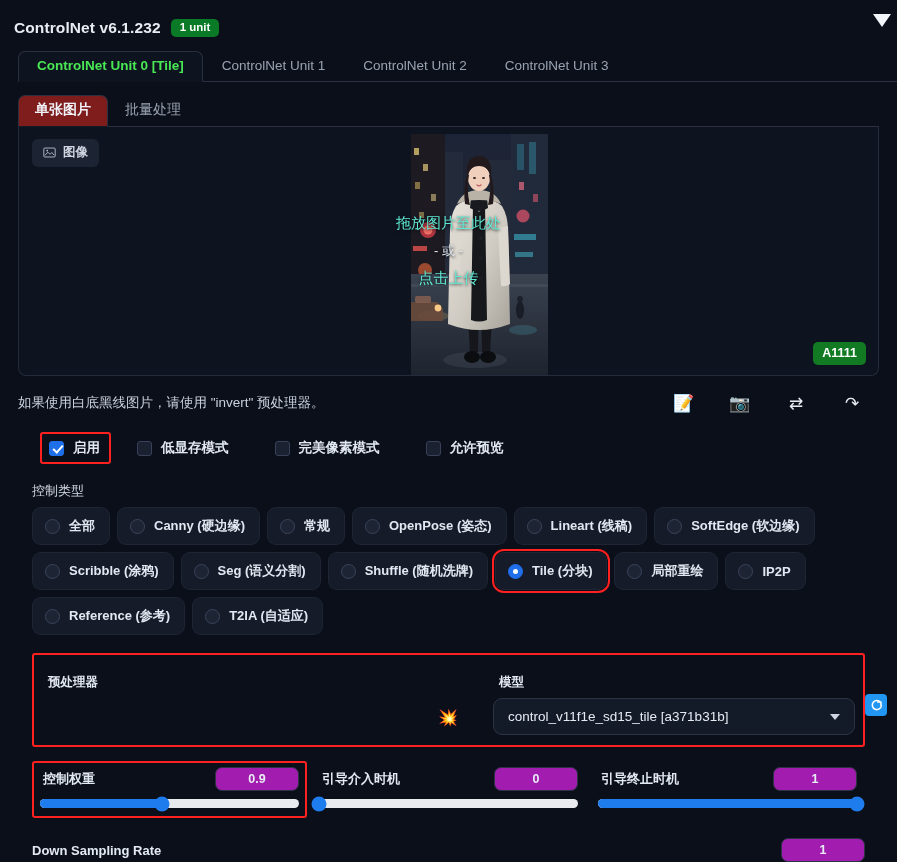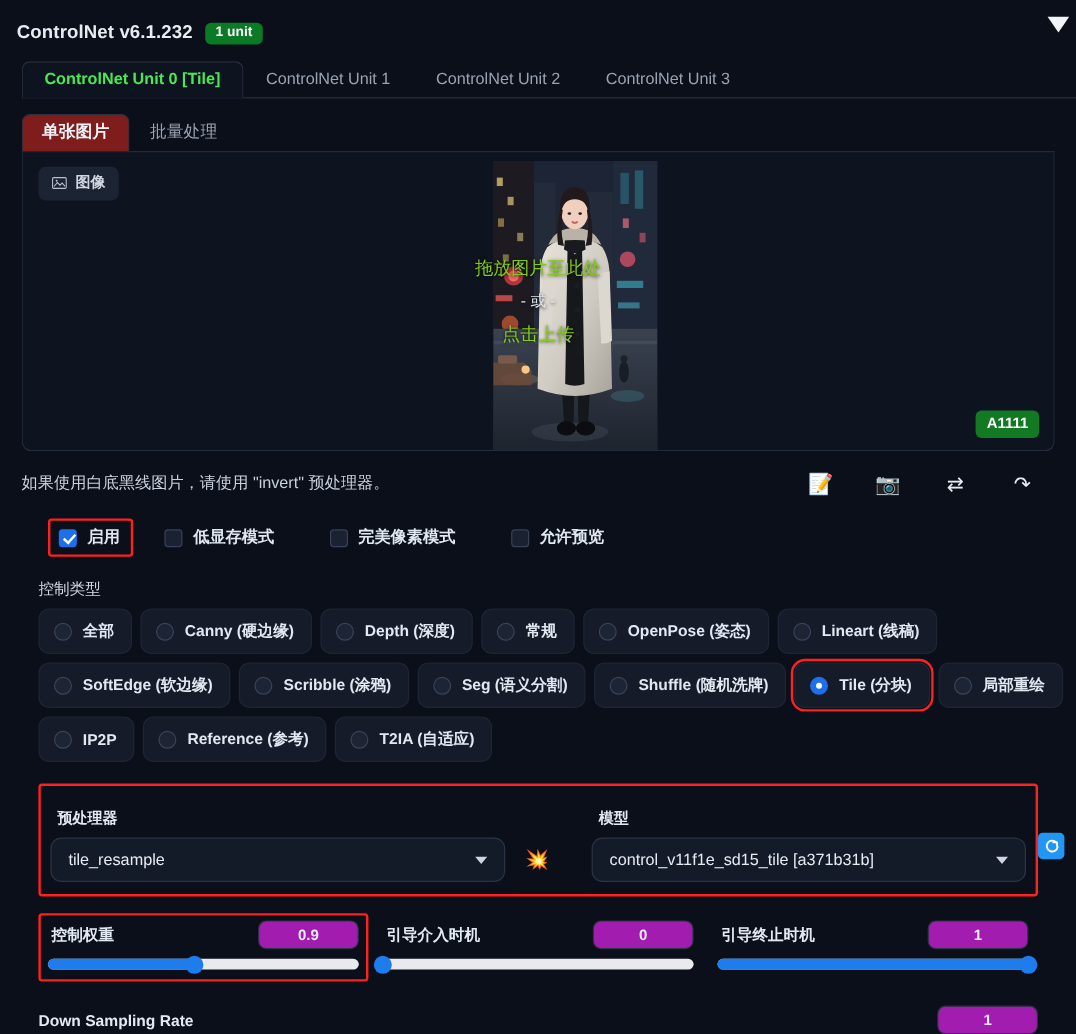--- a/index.html
+++ b/index.html
@@ -119,21 +119,21 @@
   .preview svg { display: block; }
 
   .drop-overlay {
     position: absolute; left: 0; top: 0; right: 0; bottom: 0;
     display: flex; flex-direction: column;
     align-items: center; justify-content: center;
     gap: 9px; z-index: 3;
     pointer-events: none;
   }
   .drop-line {
-    font-size: 15px; color: #84cc16;
+    font-size: 15px; color: #5eead4;
     text-shadow: 0 1px 3px rgba(0,0,0,.85);
     font-weight: 500;
   }
   .drop-or { font-size: 13px; color: #dfe5ee; text-shadow: 0 1px 3px rgba(0,0,0,.85); }
 
   .a1111-badge {
     position: absolute; right: 12px; bottom: 10px;
     background: #117a22; color: #fff;
     font-size: 12.5px; font-weight: 700;
     border-radius: 5px; padding: 4px 9px 5px;
@@ -460,24 +460,20 @@
       <div class="radio-pill">
         <span class="rdot"></span>
         <span>全部</span>
       </div>
       <div class="radio-pill">
         <span class="rdot"></span>
         <span>Canny (硬边缘)</span>
       </div>
       <div class="radio-pill">
         <span class="rdot"></span>
-        <span>Depth (深度)</span>
-      </div>
-      <div class="radio-pill">
-        <span class="rdot"></span>
         <span>常规</span>
       </div>
       <div class="radio-pill">
         <span class="rdot"></span>
         <span>OpenPose (姿态)</span>
       </div>
       <div class="radio-pill">
         <span class="rdot"></span>
         <span>Lineart (线稿)</span>
       </div>
@@ -515,24 +511,20 @@
       </div>
       <div class="radio-pill">
         <span class="rdot"></span>
         <span>T2IA (自适应)</span>
       </div>
     </div>
 
     <div class="dd-block">
       <div class="dd-col left">
         <div class="dd-label">预处理器</div>
-        <div class="dd-field">
-          <span class="dd-value">tile_resample</span>
-          <span class="dd-caret"></span>
-        </div>
       </div>
       <div class="dd-side">
         <div class="spark-icon">💥</div>
       </div>
       <div class="dd-col right">
         <div class="dd-label">模型</div>
         <div class="dd-field">
           <span class="dd-value">control_v11f1e_sd15_tile [a371b31b]</span>
           <span class="dd-caret"></span>
         </div>

